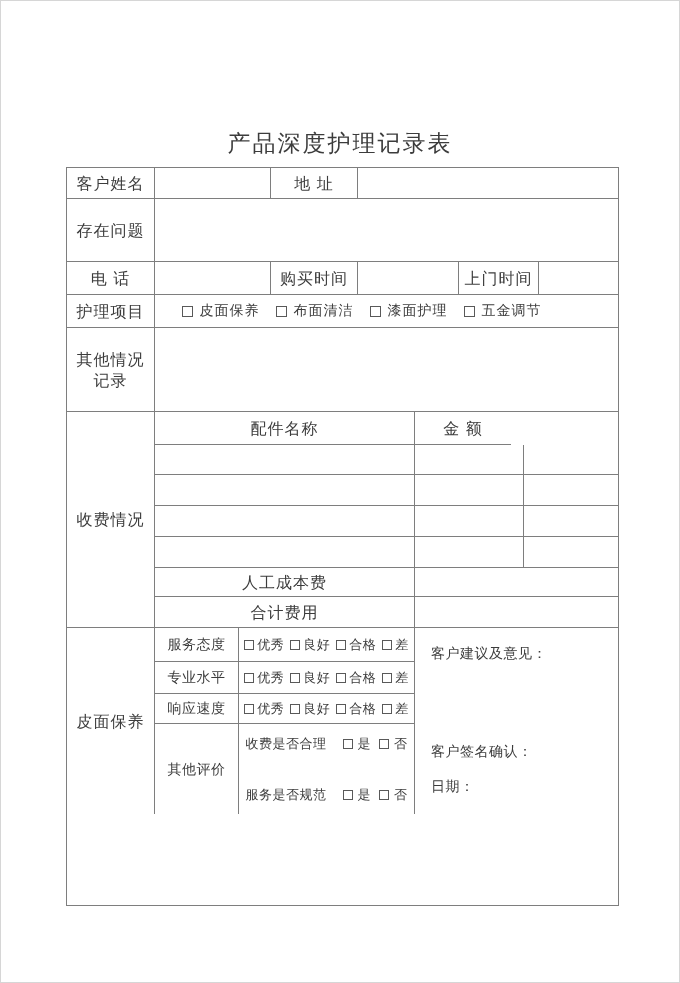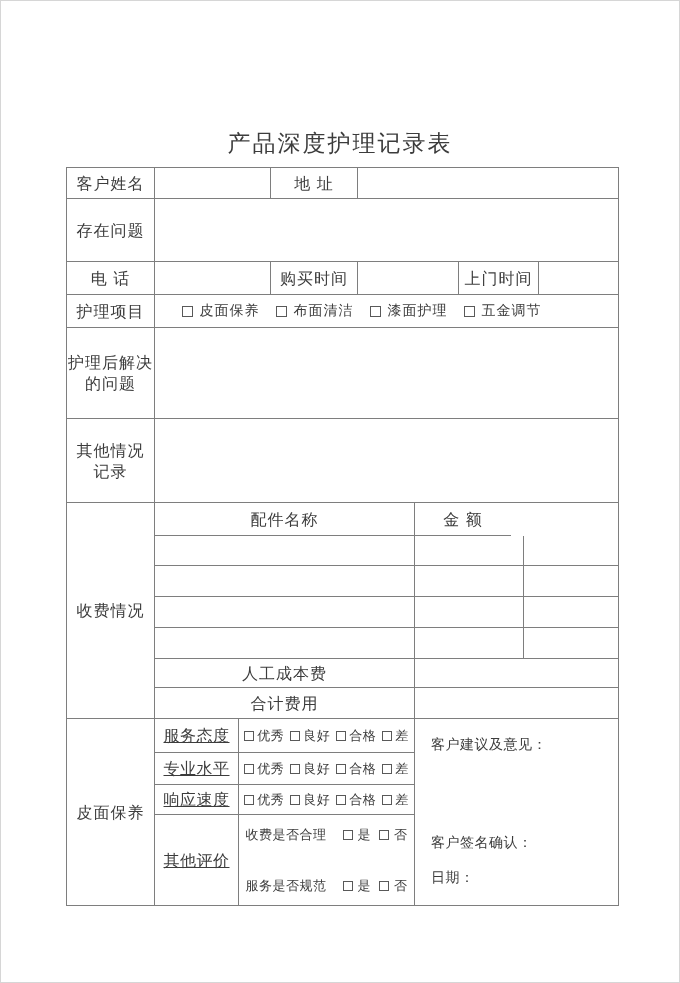--- a/index.html
+++ b/index.html
@@ -26,21 +26,21 @@
   .vcol{display:flex;flex-direction:column;box-sizing:border-box;flex-shrink:0;}
   .srow{display:flex;flex-shrink:0;}
   .cell{
     box-sizing:border-box;flex-shrink:0;
     border-right:1px solid var(--line);border-bottom:1px solid var(--line);
     display:flex;align-items:center;justify-content:center;
   }
   .noR{border-right:none;}
   .noB{border-bottom:none;}
   .lbl{font-size:16px;letter-spacing:1px;text-align:center;line-height:21px;}
-  .sm{font-size:16px;letter-spacing:0.5px;text-decoration:underline;}
+  .sm{font-size:14px;letter-spacing:0.5px;}
   
   .w88{width:88px}.w116{width:116px}.w87{width:87px}.w260{width:260px}
   .w101{width:101px}.w80{width:80px}
   .w109{width:109px}.w84{width:84px}.w176{width:176px}
   
   .optrow{display:flex;align-items:center;}
   .care-opts{gap:16px;padding-right:52px;font-size:14px;letter-spacing:1px;}
   .opt{display:flex;align-items:center;gap:7px;}
   .cb{width:11px;height:11px;border:1px solid #595959;box-sizing:border-box;flex-shrink:0;background:#fff;}
   .rate-opts{gap:6px;font-size:13px;letter-spacing:0.5px;}
@@ -104,29 +104,20 @@
           <span class="cb"></span>
           <span>漆面护理</span>
         </span>
         <span class="opt">
           <span class="cb"></span>
           <span>五金调节</span>
         </span>
       </div>
     </div>
 
-    <div class="band" style="height:91px">
-      <div class="cell lbl w88">
-        <div>
-          <div>护理后解决</div>
-          <div>的问题</div>
-        </div>
-      </div>
-      <div class="cell noR" style="width:465px"></div>
-    </div>
 
     <div class="band" style="height:84px">
       <div class="cell lbl w88">
         <div>
           <div>其他情况</div>
           <div>记录</div>
         </div>
       </div>
       <div class="cell noR" style="width:465px"></div>
     </div>

